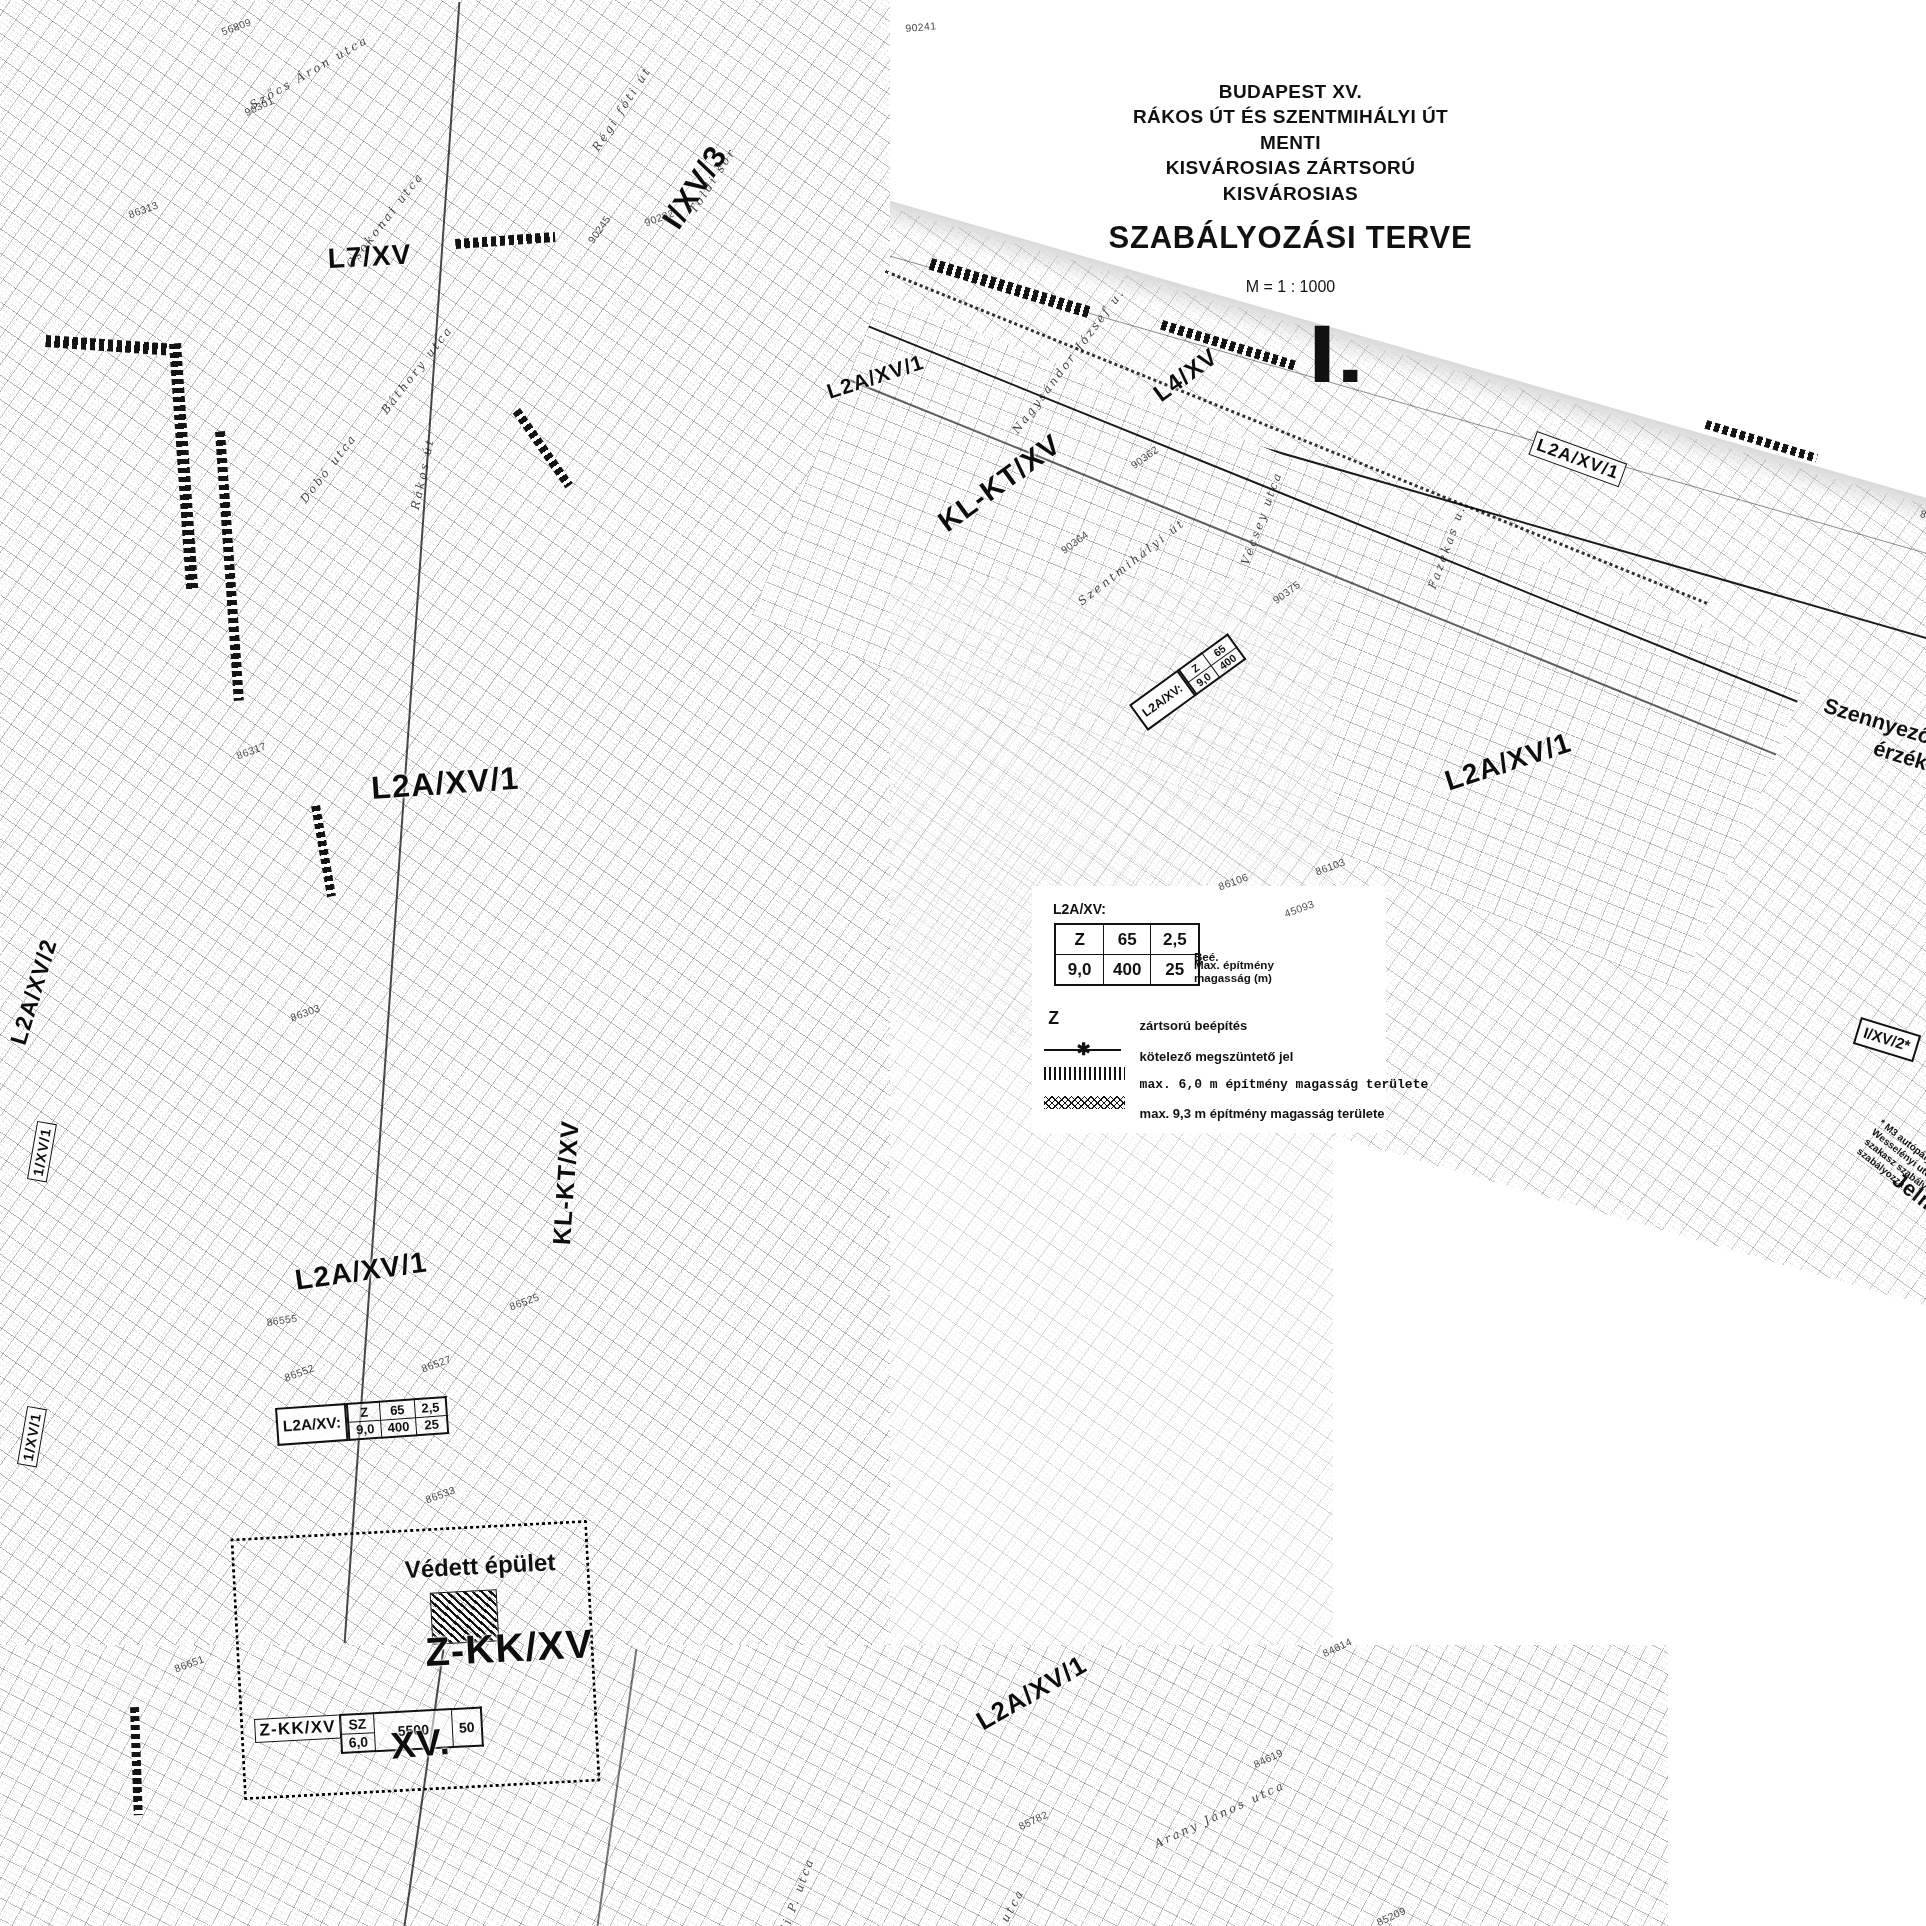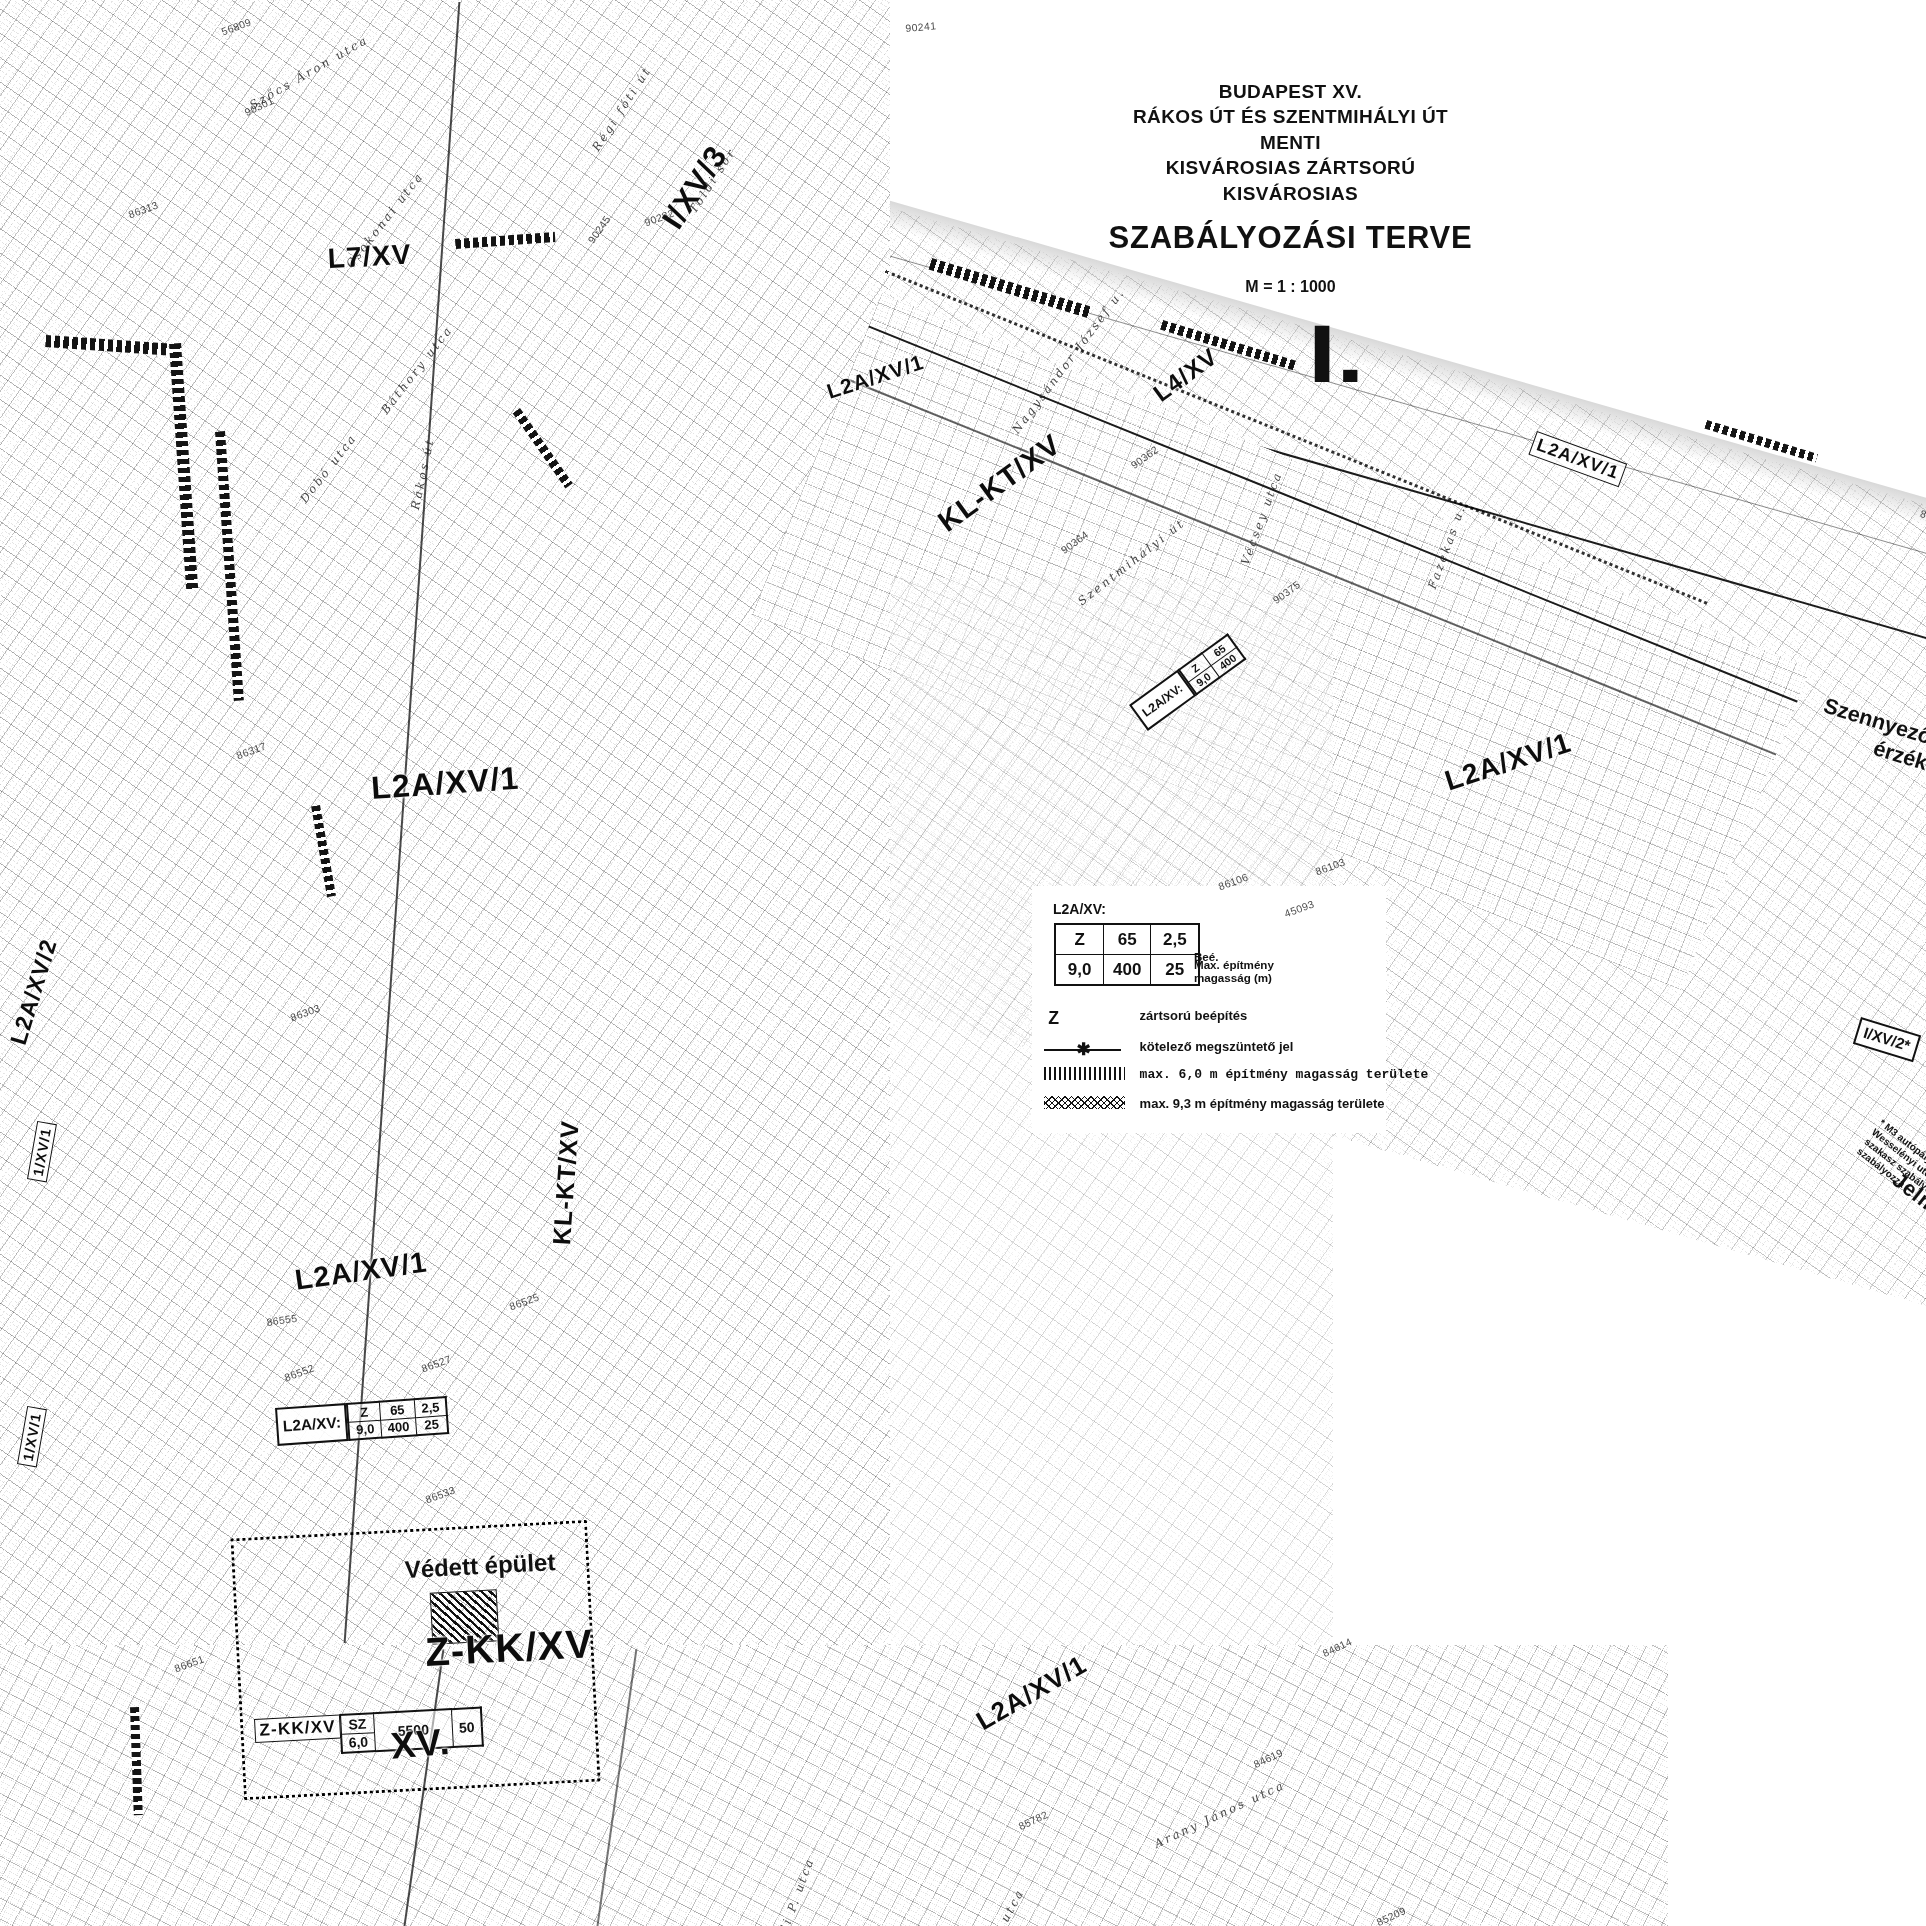--- a/index.html
+++ b/index.html
@@ -37,32 +37,32 @@
   .street-label{position:absolute;font-family:"DejaVu Serif",serif;font-style:italic;font-size:11.6px;
      letter-spacing:2.7px;color:#1e1e1e;opacity:.85;white-space:nowrap;transform-origin:left top;pointer-events:none;}
   .parcel-num{position:absolute;font-size:10.4px;color:#222;opacity:.82;letter-spacing:0.4px;
      white-space:nowrap;transform-origin:left top;pointer-events:none;}
   .hatch{position:absolute;background:repeating-linear-gradient(90deg,#000 0 5.4px,#fff 5.4px 8.9px);
      transform-origin:left top;opacity:.92;}
   
   .title1{position:absolute;left:1098px;top:79px;width:385px;text-align:center;}
   .title1 .tl{font-size:19px;font-weight:700;line-height:25.4px;letter-spacing:0.4px;}
   .title1 .main{font-size:31px;font-weight:700;margin-top:14px;letter-spacing:0.8px;}
-  .title1 .scale{font-size:16px;font-weight:700;margin-top:22.3px;}
+  .title1 .scale{font-size:16px;font-weight:400;margin-top:22.3px;}
   .numeral{position:absolute;font-weight:900;transform-origin:left top;letter-spacing:0;}
   
   .legend1{position:absolute;left:1032px;top:886px;width:354px;height:247px;background:#fff;}
   .lg-head{position:absolute;left:21px;top:15.4px;font-size:14px;font-weight:700;}
   .lg-table{position:absolute;left:22.3px;top:37px;border:2.7px solid #111;border-collapse:collapse;}
   .lg-table td{border:1.5px solid #111;font-size:17px;font-weight:700;text-align:center;
       width:42px;height:29px;padding:0 2.3px;}
   .lg-cap{position:absolute;font-size:11.6px;font-weight:700;width:116px;line-height:13px;}
   .lg-row{position:absolute;left:11.6px;height:23px;}
   .lg-sym{display:inline-block;vertical-align:middle;}
-  .lg-text{position:absolute;left:96px;top:0;font-size:13px;font-weight:700;white-space:nowrap;}
+  .lg-text{position:absolute;left:96px;top:10px;font-size:13px;font-weight:700;white-space:nowrap;}
   .sym-line{position:relative;width:77px;height:1.5px;background:#111;margin-top:10px;}
   .sym-line .ast{position:absolute;left:33px;top:-10px;font-size:17px;font-weight:700;}
   .sym-vhatch{width:81px;height:13px;background:repeating-linear-gradient(90deg,#111 0 1.9px,transparent 1.9px 5px);}
   .sym-xhatch{width:81px;height:13px;background:
       repeating-linear-gradient(45deg,#111 0 1.2px,transparent 1.2px 4.6px),
       repeating-linear-gradient(-45deg,#111 0 1.2px,transparent 1.2px 4.6px);}
   
   .strip{position:absolute;transform-origin:left top;display:flex;background:rgba(255,255,255,.55);}
   .strip .name{border:2.7px solid #111;font-weight:700;display:flex;align-items:center;
       padding:2.3px 4.6px;background:rgba(255,255,255,.8);}

